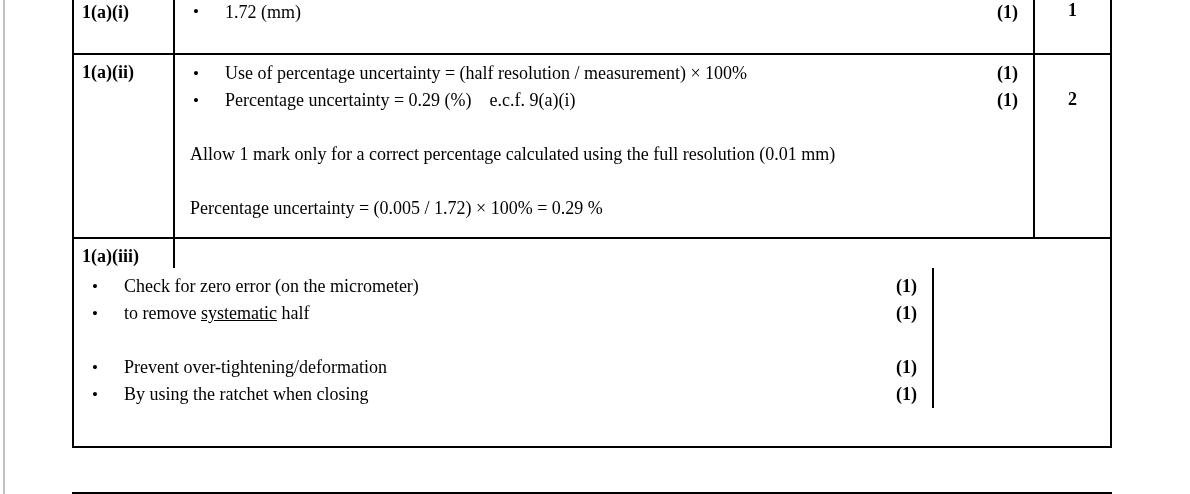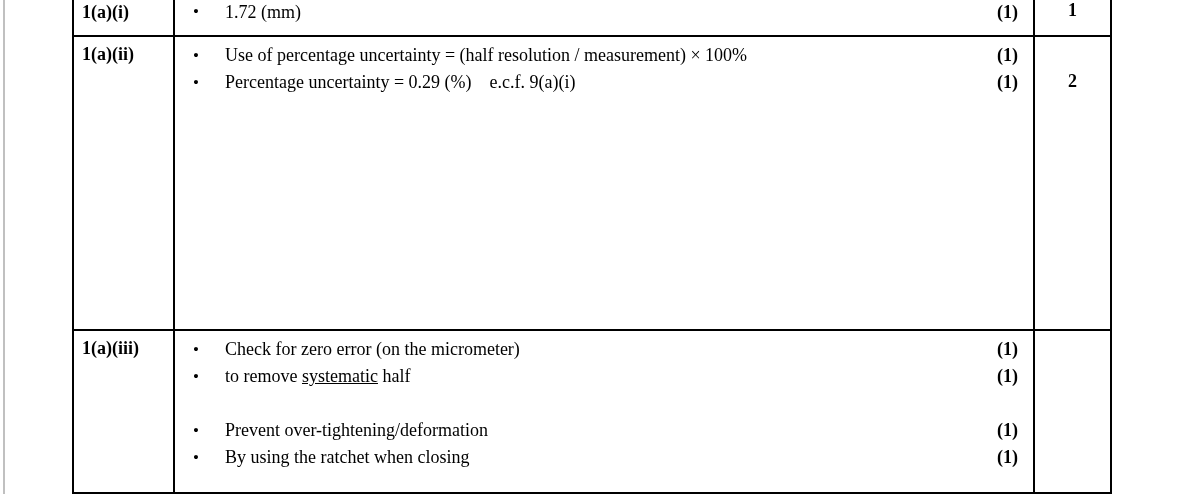--- a/index.html
+++ b/index.html
@@ -22,23 +22,23 @@
   .tbl {
     position: absolute;
     left: 72px; top: 0;
     width: 1040px;
     border-left: 2px solid #000;
     border-right: 2px solid #000;
     border-bottom: 2px solid #000;
   }
   .row { display: flex; }
   .row-sep { border-top: 2px solid #000; }
-  .r1 { height: 35px; }
-  .r2 { height: 294px; justify-content: center; }
-  .r3 { height: 209px; }
+  .r1 { height: 53px; }
+  .r2 { height: 184px; justify-content: center; }
+  .r3 { height: 209px; flex-direction: column; }
   .qcell {
     width: 101px;
     border-right: 2px solid #000;
     padding: 5px 0 0 8px;
     font-weight: bold;
     font-size: 18px;
     line-height: 24px;
   }
   .r1 .qcell { padding-top: 0; }
   .acell {
@@ -118,21 +118,27 @@
           <span class="bullet">•</span>
           <span class="btext">Use of percentage uncertainty = (half resolution / measurement) × 100%</span>
           <span class="mark">(1)</span>
         </div>
         <div class="line">
           <span class="bullet">•</span>
           <span class="btext">Percentage uncertainty = 0.29 (%)    e.c.f. 9(a)(i)</span>
           <span class="mark">(1)</span>
         </div>
         <div class="spacer"></div>
+        <div class="line">
+          <span class="ptext w-limit">Allow 1 mark only for a correct percentage calculated using the full resolution (0.01 mm)</span>
+        </div>
         <div class="spacer"></div>
+        <div class="line">
+          <span class="ptext">Percentage uncertainty = (0.005 / 1.72) × 100% = 0.29 %</span>
+        </div>
       </div>
       <div class="mcell">
         <span class="total t2">2</span>
       </div>
     </div>
 
     <div class="row r3 row-sep">
       <div class="qcell">
         <span>1(a)(iii)</span>
       </div>

